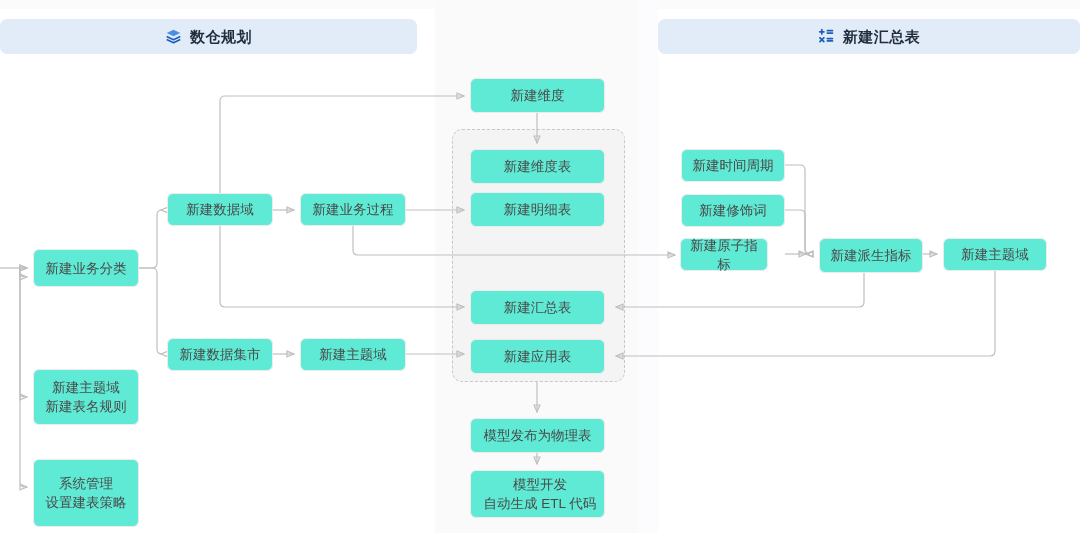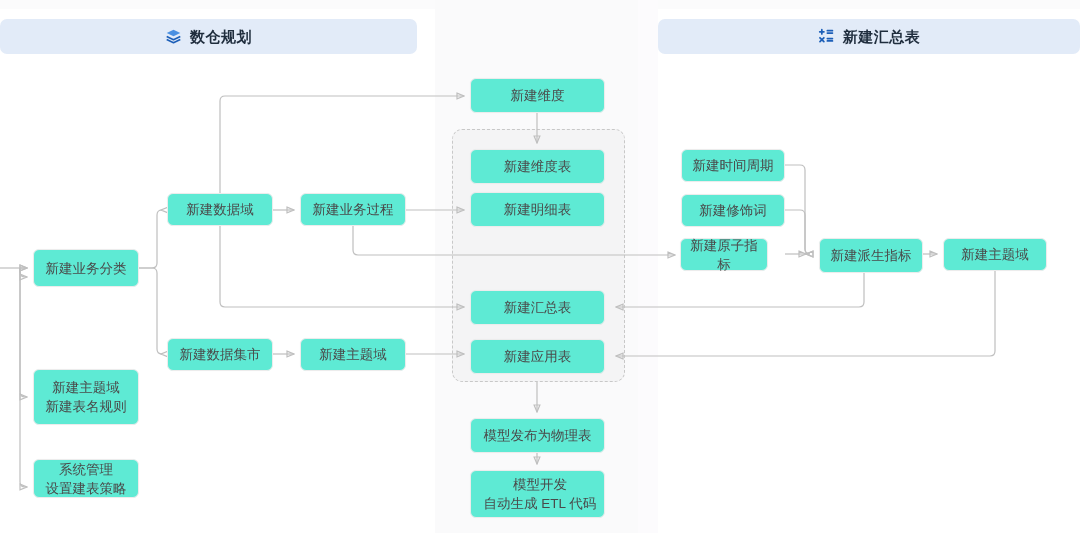--- a/index.html
+++ b/index.html
@@ -173,21 +173,21 @@
     <path d="M537,382 V412" marker-end="url(#ah)"></path>
 
     <path d="M537,453 V464" marker-end="url(#ah)"></path>
   </svg>
 
   <div class="node" style="left:33px;top:249px;width:106px;height:38px;">新建业务分类</div>
 
   <div class="node" style="left:33px;top:369px;width:106px;height:56px;">新建主题域
 新建表名规则</div>
 
-  <div class="node" style="left:33px;top:459px;width:106px;height:39px;">系统管理
+  <div class="node" style="left:33px;top:459px;width:106px;height:68px;">系统管理
 设置建表策略</div>
 
   <div class="node" style="left:167px;top:193px;width:106px;height:33px;">新建数据域</div>
 
   <div class="node" style="left:300px;top:193px;width:106px;height:33px;">新建业务过程</div>
 
   <div class="node" style="left:167px;top:338px;width:106px;height:33px;">新建数据集市</div>
 
   <div class="node" style="left:300px;top:338px;width:106px;height:33px;">新建主题域</div>
 

